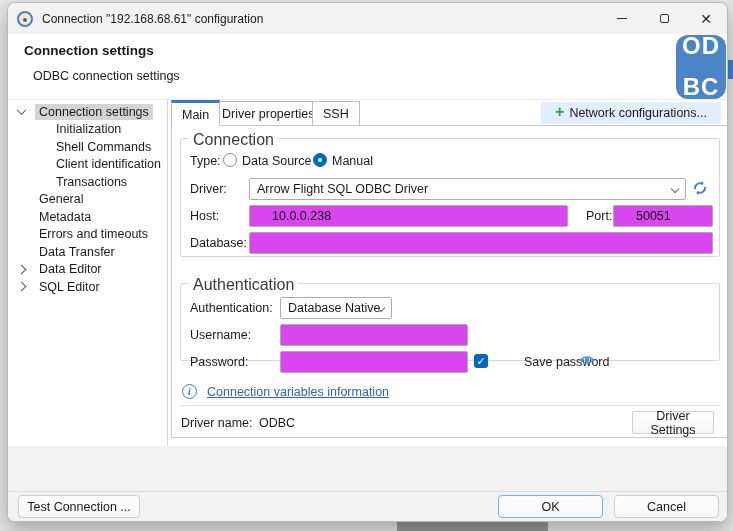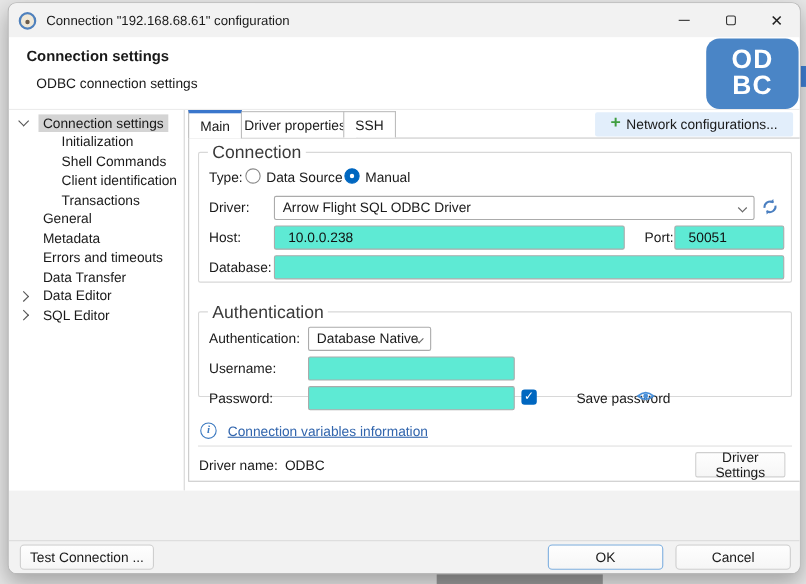--- a/index.html
+++ b/index.html
@@ -29,23 +29,23 @@
   .win-btn { width:42px; height:31px; display:flex; align-items:center; justify-content:center; color:#333; }
   .glyph-min { width:10px; height:0; border-top:1px solid #333; display:block; }
   .glyph-max { width:9px; height:9px; border:1px solid #333; border-radius:2px; display:block; }
   .glyph-close { font-size:14px; line-height:1; color:#222; }
 
   
   .header { position:absolute; left:0; top:31px; right:0; height:66px; background:#fff; border-bottom:1px solid #ececec; }
   .header-title { position:absolute; left:16px; top:9px; font-size:13.5px; font-weight:bold; }
   .header-subtitle { position:absolute; left:25px; top:35px; font-size:12.5px; }
   .odbc-logo {
-    position:absolute; right:1px; top:1px; width:84px; height:64px;
+    position:absolute; right:1px; top:1px; width:50px; height:64px;
     background:#4a85c6; border-radius:12px; color:#fff;
-    display:flex; flex-direction:column; align-items:center; justify-content:center;
+    display:flex; flex-direction:column; align-items:center; justify-content:space-between;
     font-weight:bold; font-size:24px; line-height:0.95; letter-spacing:1px;
   }
 
   
   .body-area { position:absolute; left:0; top:97px; right:0; height:346px; background:#fff; }
   .v-sep { position:absolute; left:159px; top:0; bottom:0; width:1px; background:#d6d6d6; }
 
   
   .tree { position:absolute; left:0; top:3px; width:159px; }
   .tree-row { display:flex; align-items:center; height:17.5px; font-size:12.5px; cursor:default; }
@@ -64,22 +64,22 @@
   .net-btn { position:absolute; left:533px; top:2px; width:180px; height:22px; background:#e2eefb; border-radius:2px;
              display:flex; align-items:center; justify-content:center; gap:5px; font-size:12.5px; }
   .plus-glyph { color:#3f9e3f; font-size:16px; font-weight:bold; line-height:1; margin-top:-2px; }
 
   
   .panel { position:absolute; left:163px; top:25px; width:558px; height:313px; background:#fff; border:1px solid #c9c9c9; }
 
   .groupbox { position:absolute; border:1px solid #d8d8d8; border-radius:2px; }
   .group-label { position:absolute; top:-8px; left:8px; background:#fff; padding:0 4px; font-size:16px; color:#3a3a3a; }
   .fld-label { position:absolute; font-size:12.5px; color:#1a1a1a; white-space:nowrap; }
-  .txt { position:absolute; border:1px solid #ababab; border-radius:2px; background:#5eead4; font-family:"Liberation Sans",sans-serif;
-         font-size:12.5px; padding:0 12px; height:22px; outline:none; color:#111; }
+  .txt { position:absolute; border:1px solid #ababab; border-radius:2px; background:#d946ef; font-family:"Liberation Sans",sans-serif;
+         font-size:12.5px; padding:0 22px; height:22px; outline:none; color:#111; }
   .combo { position:absolute; border:1px solid #ababab; border-radius:2px; background:#fff; height:22px;
            display:flex; align-items:center; font-size:12.5px; padding:0 22px 0 7px; white-space:nowrap; }
   .combo .cchev { position:absolute; right:7px; top:7px; width:6px; height:6px; border-right:1.3px solid #666; border-bottom:1.3px solid #666; transform:rotate(45deg); }
 
   .radio { position:absolute; width:14px; height:14px; border-radius:50%; background:#fff; border:1px solid #8a8a8a; }
   .radio.checked { background:#0067c0; border-color:#0067c0; }
   .radio.checked::after { content:""; position:absolute; left:4px; top:4px; width:4px; height:4px; border-radius:50%; background:#fff; }
 
   .checkbox { position:absolute; width:14px; height:14px; border-radius:3px; background:#0067c0;
               color:#fff; font-size:11px; line-height:14px; text-align:center; }

